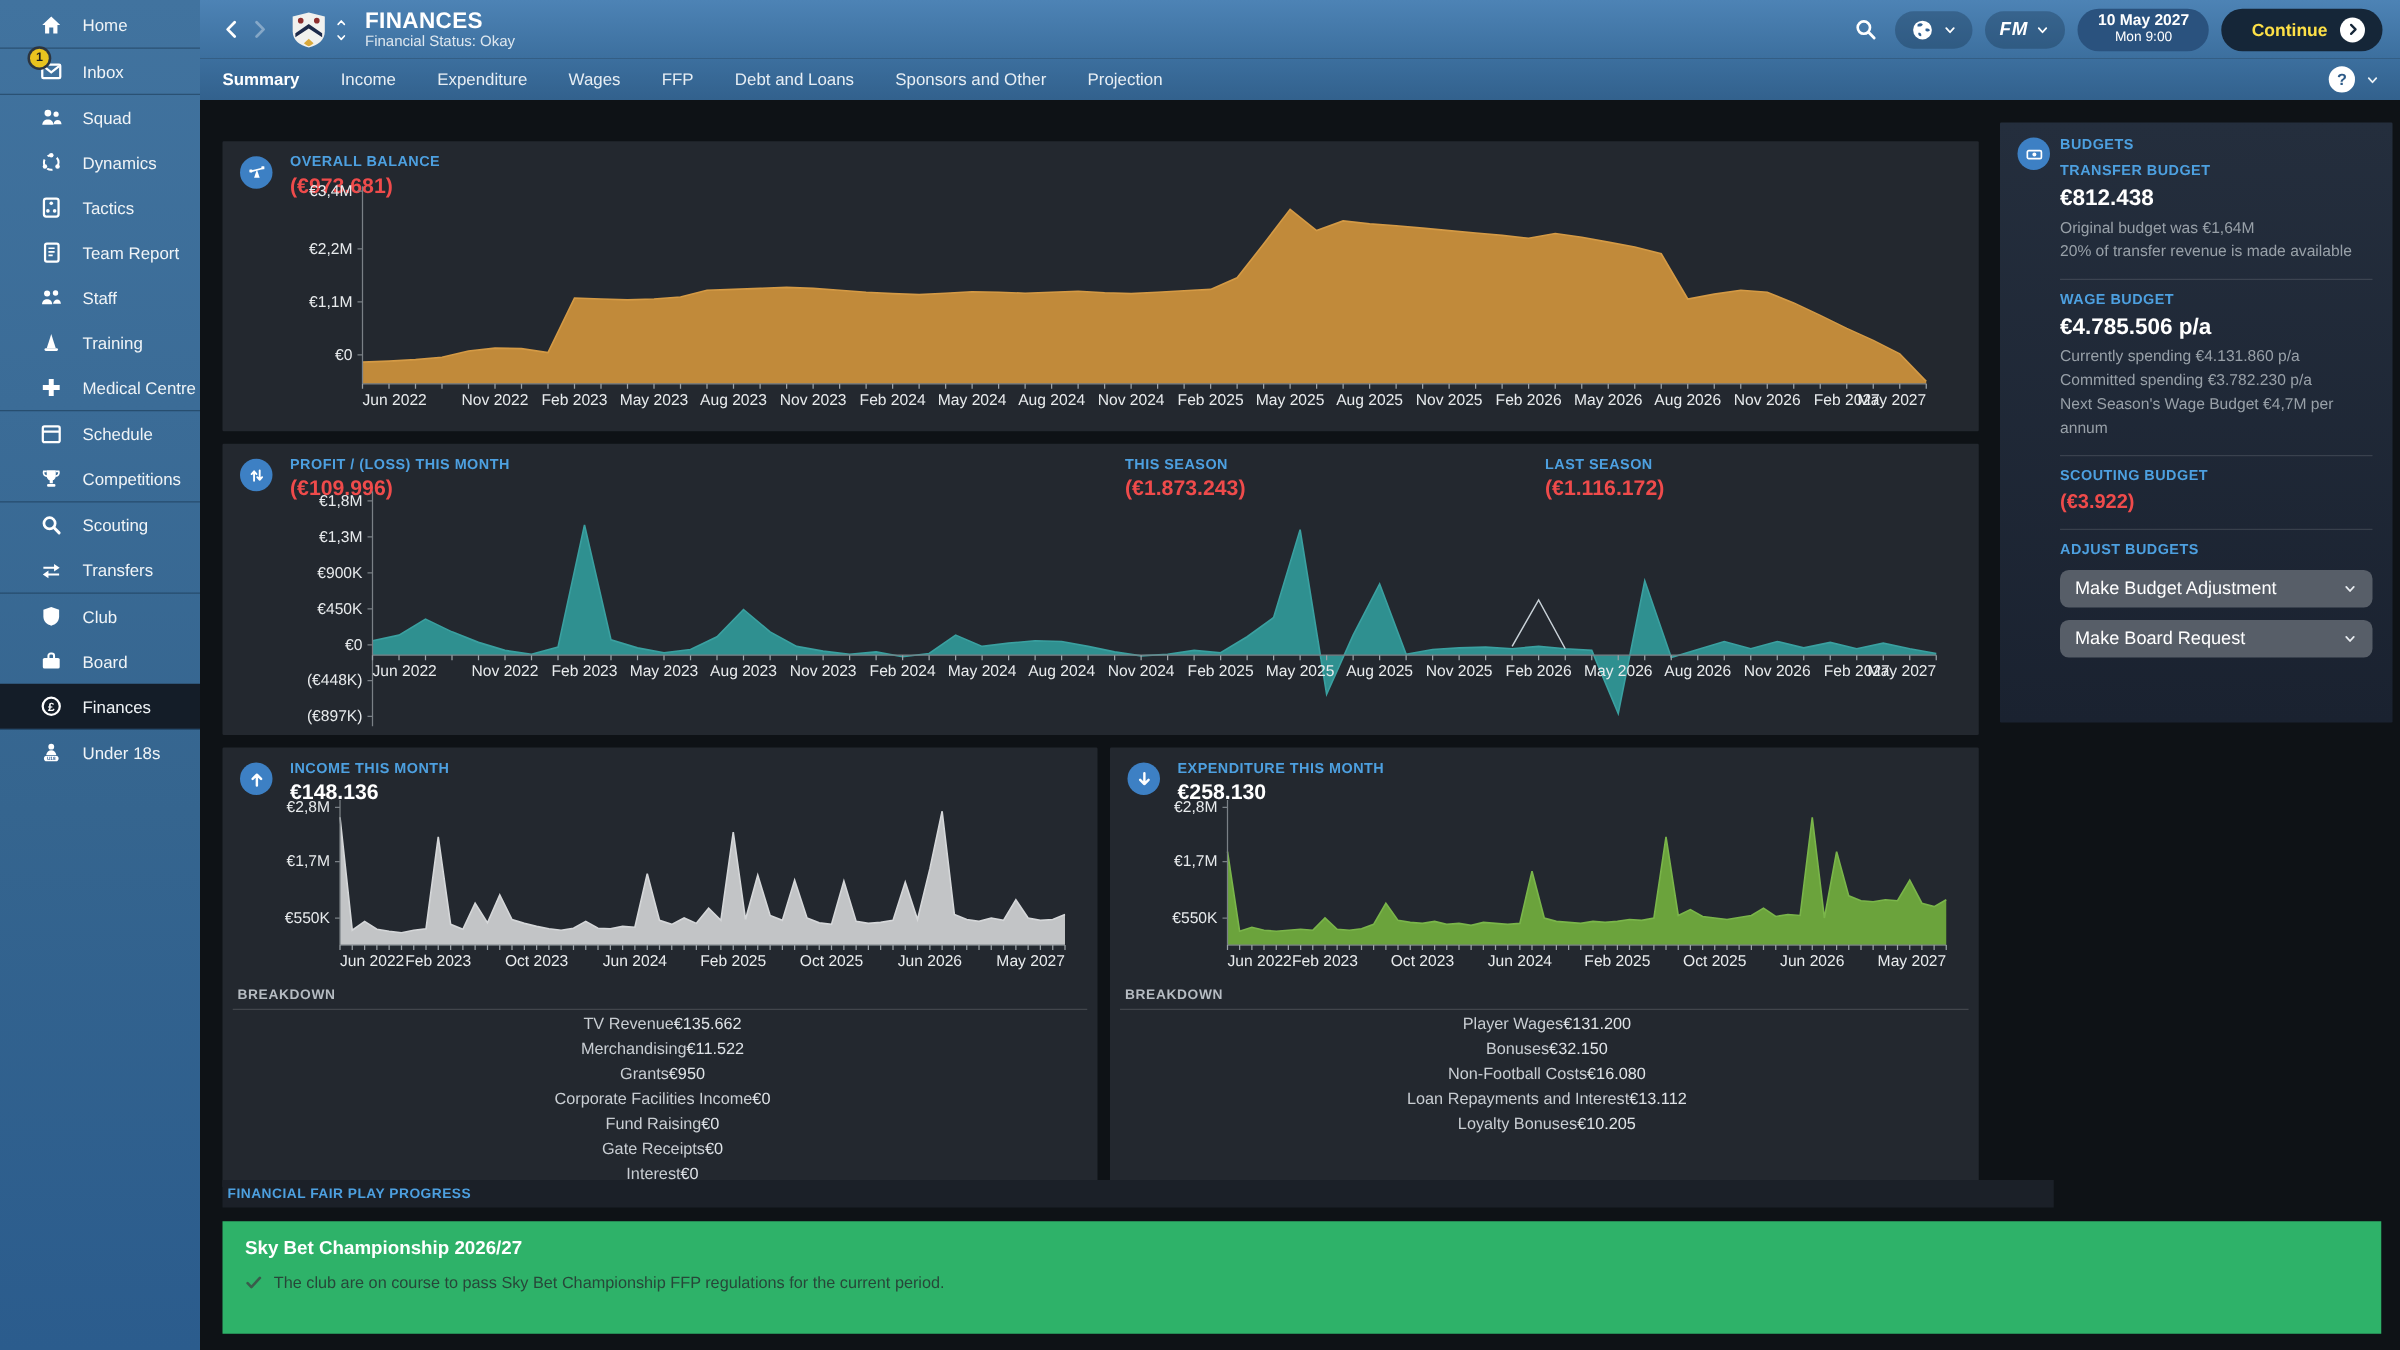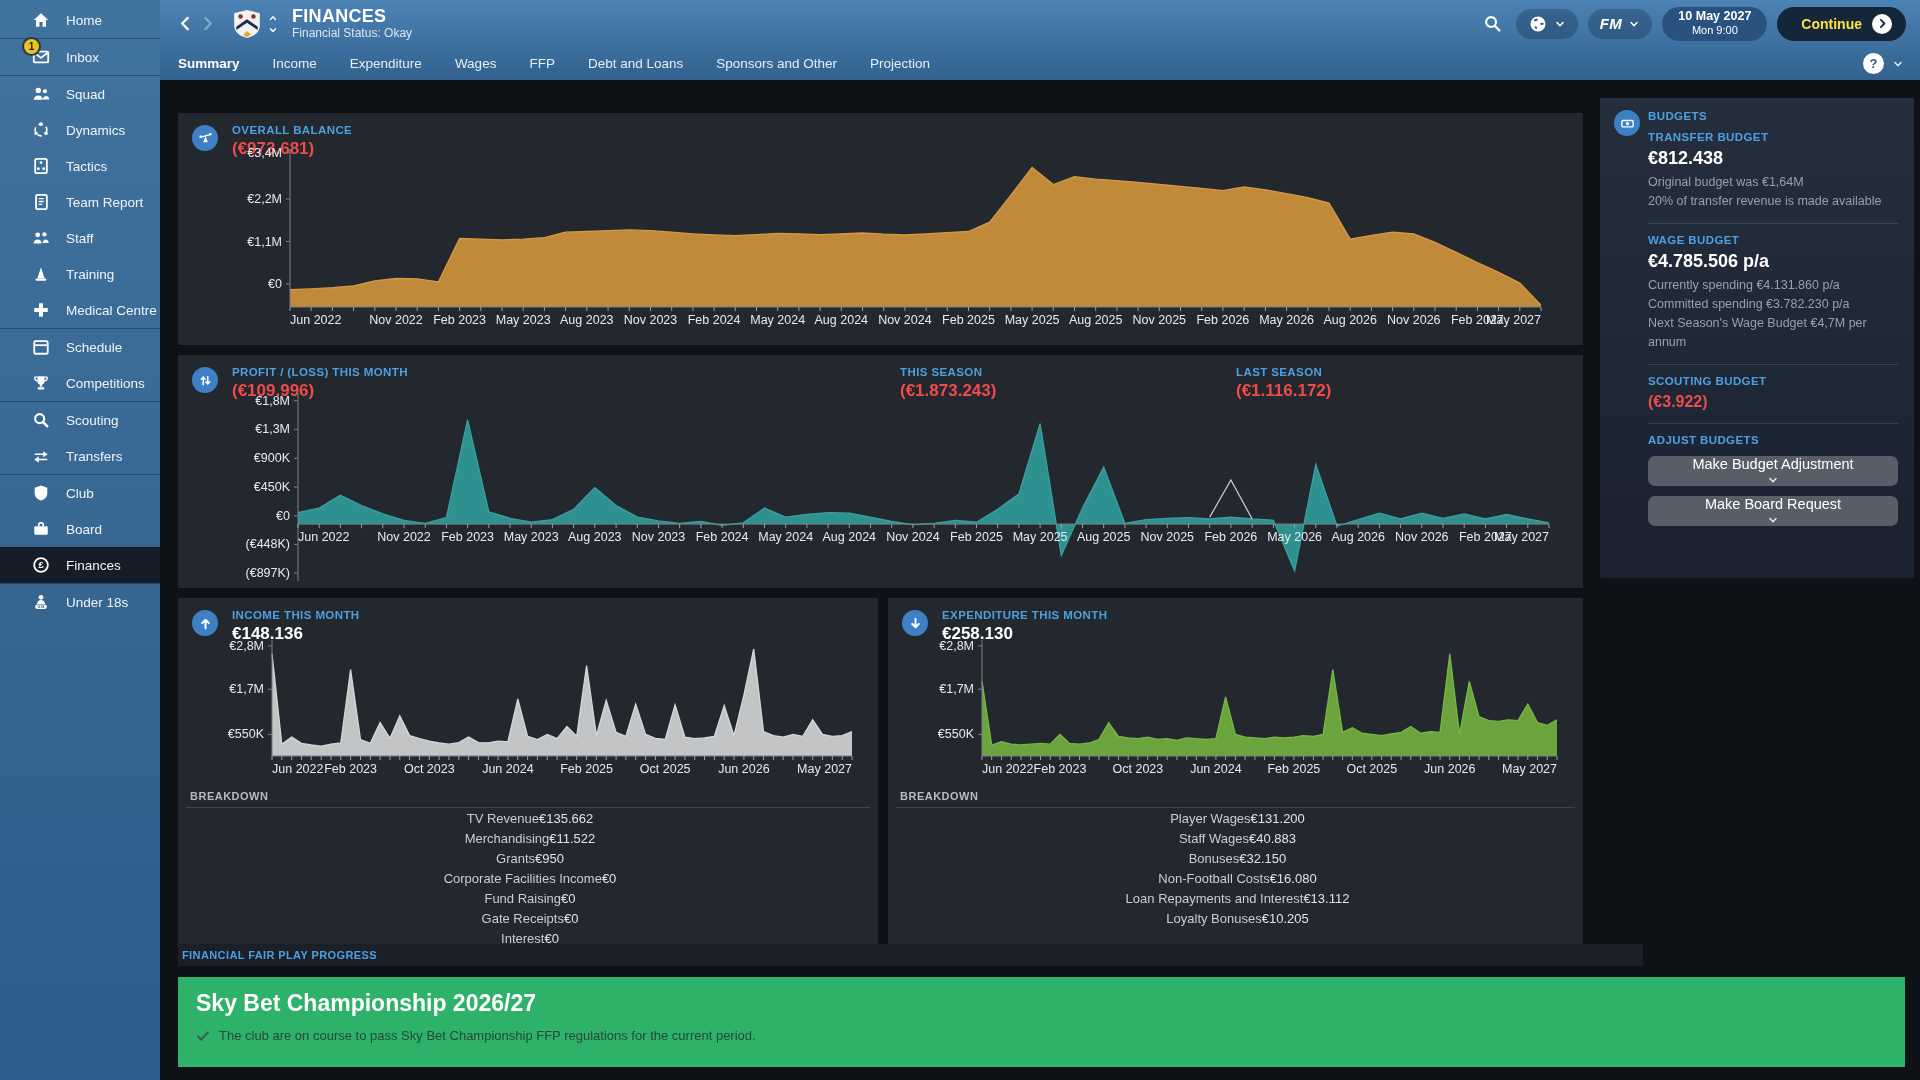--- a/index.html
+++ b/index.html
@@ -89,29 +89,29 @@
     background:linear-gradient(180deg,#242e3d,#1a2230);border-radius:1px;}
   .b-icon{position:absolute;left:14px;top:12px;width:26px;height:26px;border-radius:50%;background:#3d80c4;
     display:flex;align-items:center;justify-content:center;color:#fff;}
   .b-body{position:absolute;left:48px;right:16px;top:12px;}
   .b-label{color:var(--blue);font-size:11.5px;font-weight:bold;letter-spacing:.4px;}
   .b-value{color:#fff;font-size:18px;font-weight:bold;margin:5px 0 4px;}
   .b-note{color:#98a0a8;font-size:12.5px;line-height:19px;}
   .b-hr{border:none;border-top:1px solid rgba(255,255,255,.12);margin:12px 0 10px;}
   .b-neg{color:var(--red);font-size:16px;font-weight:bold;margin-top:6px;}
   .dropdown{height:30px;background:#575e68;border-radius:7px;display:flex;align-items:center;
-    justify-content:space-between;padding:0 12px;color:#fff;font-size:14.5px;margin-top:10px;cursor:pointer;flex-direction:column;}
+    justify-content:space-between;padding:0 12px;color:#fff;font-size:14.5px;margin-top:10px;cursor:pointer;}
   .dropdown .dd-ch{display:flex;color:#e8ecf0;}
 
   
   .ffp-strip{position:absolute;left:18px;top:864px;width:1465px;height:22px;background:#1b2028;
     display:flex;align-items:center;padding-left:4px;}
   .ffp-strip span{color:var(--blue);font-size:11px;font-weight:bold;letter-spacing:.4px;}
   .ffp-banner{position:absolute;left:18px;top:897px;width:1727px;height:90px;background:#2eb269;}
-  .ffp-title{padding:13px 0 0 18px;font-size:23px;font-weight:bold;color:#fff;}
+  .ffp-title{padding:13px 0 0 18px;font-size:15px;font-weight:bold;color:#fff;}
   .ffp-line{margin:11px 0 0 18px;font-size:13px;color:#274739;display:flex;gap:9px;align-items:center;}
   .ffp-check{display:flex;color:#3a5c4c;}
 
   svg{display:block;}
   .axis-txt{fill:#e8ebed;font-size:12.5px;font-family:"Liberation Sans","DejaVu Sans",sans-serif;}
 </style>
 </head>
 <body>
 
 <div class="screen">
@@ -841,24 +841,20 @@
             </svg>
           </div>
         <div class="bd">
           <div class="bd-h">BREAKDOWN</div>
           <div id="exp-list">
               <div class="bd-row">
                 <span class="l">Player Wages</span>
                 <span class="v">€131.200</span>
               </div>
               <div class="bd-row">
-                <span class="l">Staff Wages</span>
-                <span class="v">€40.883</span>
-              </div>
-              <div class="bd-row">
                 <span class="l">Bonuses</span>
                 <span class="v">€32.150</span>
               </div>
               <div class="bd-row">
                 <span class="l">Non-Football Costs</span>
                 <span class="v">€16.080</span>
               </div>
               <div class="bd-row">
                 <span class="l">Loan Repayments and Interest</span>
                 <span class="v">€13.112</span>

